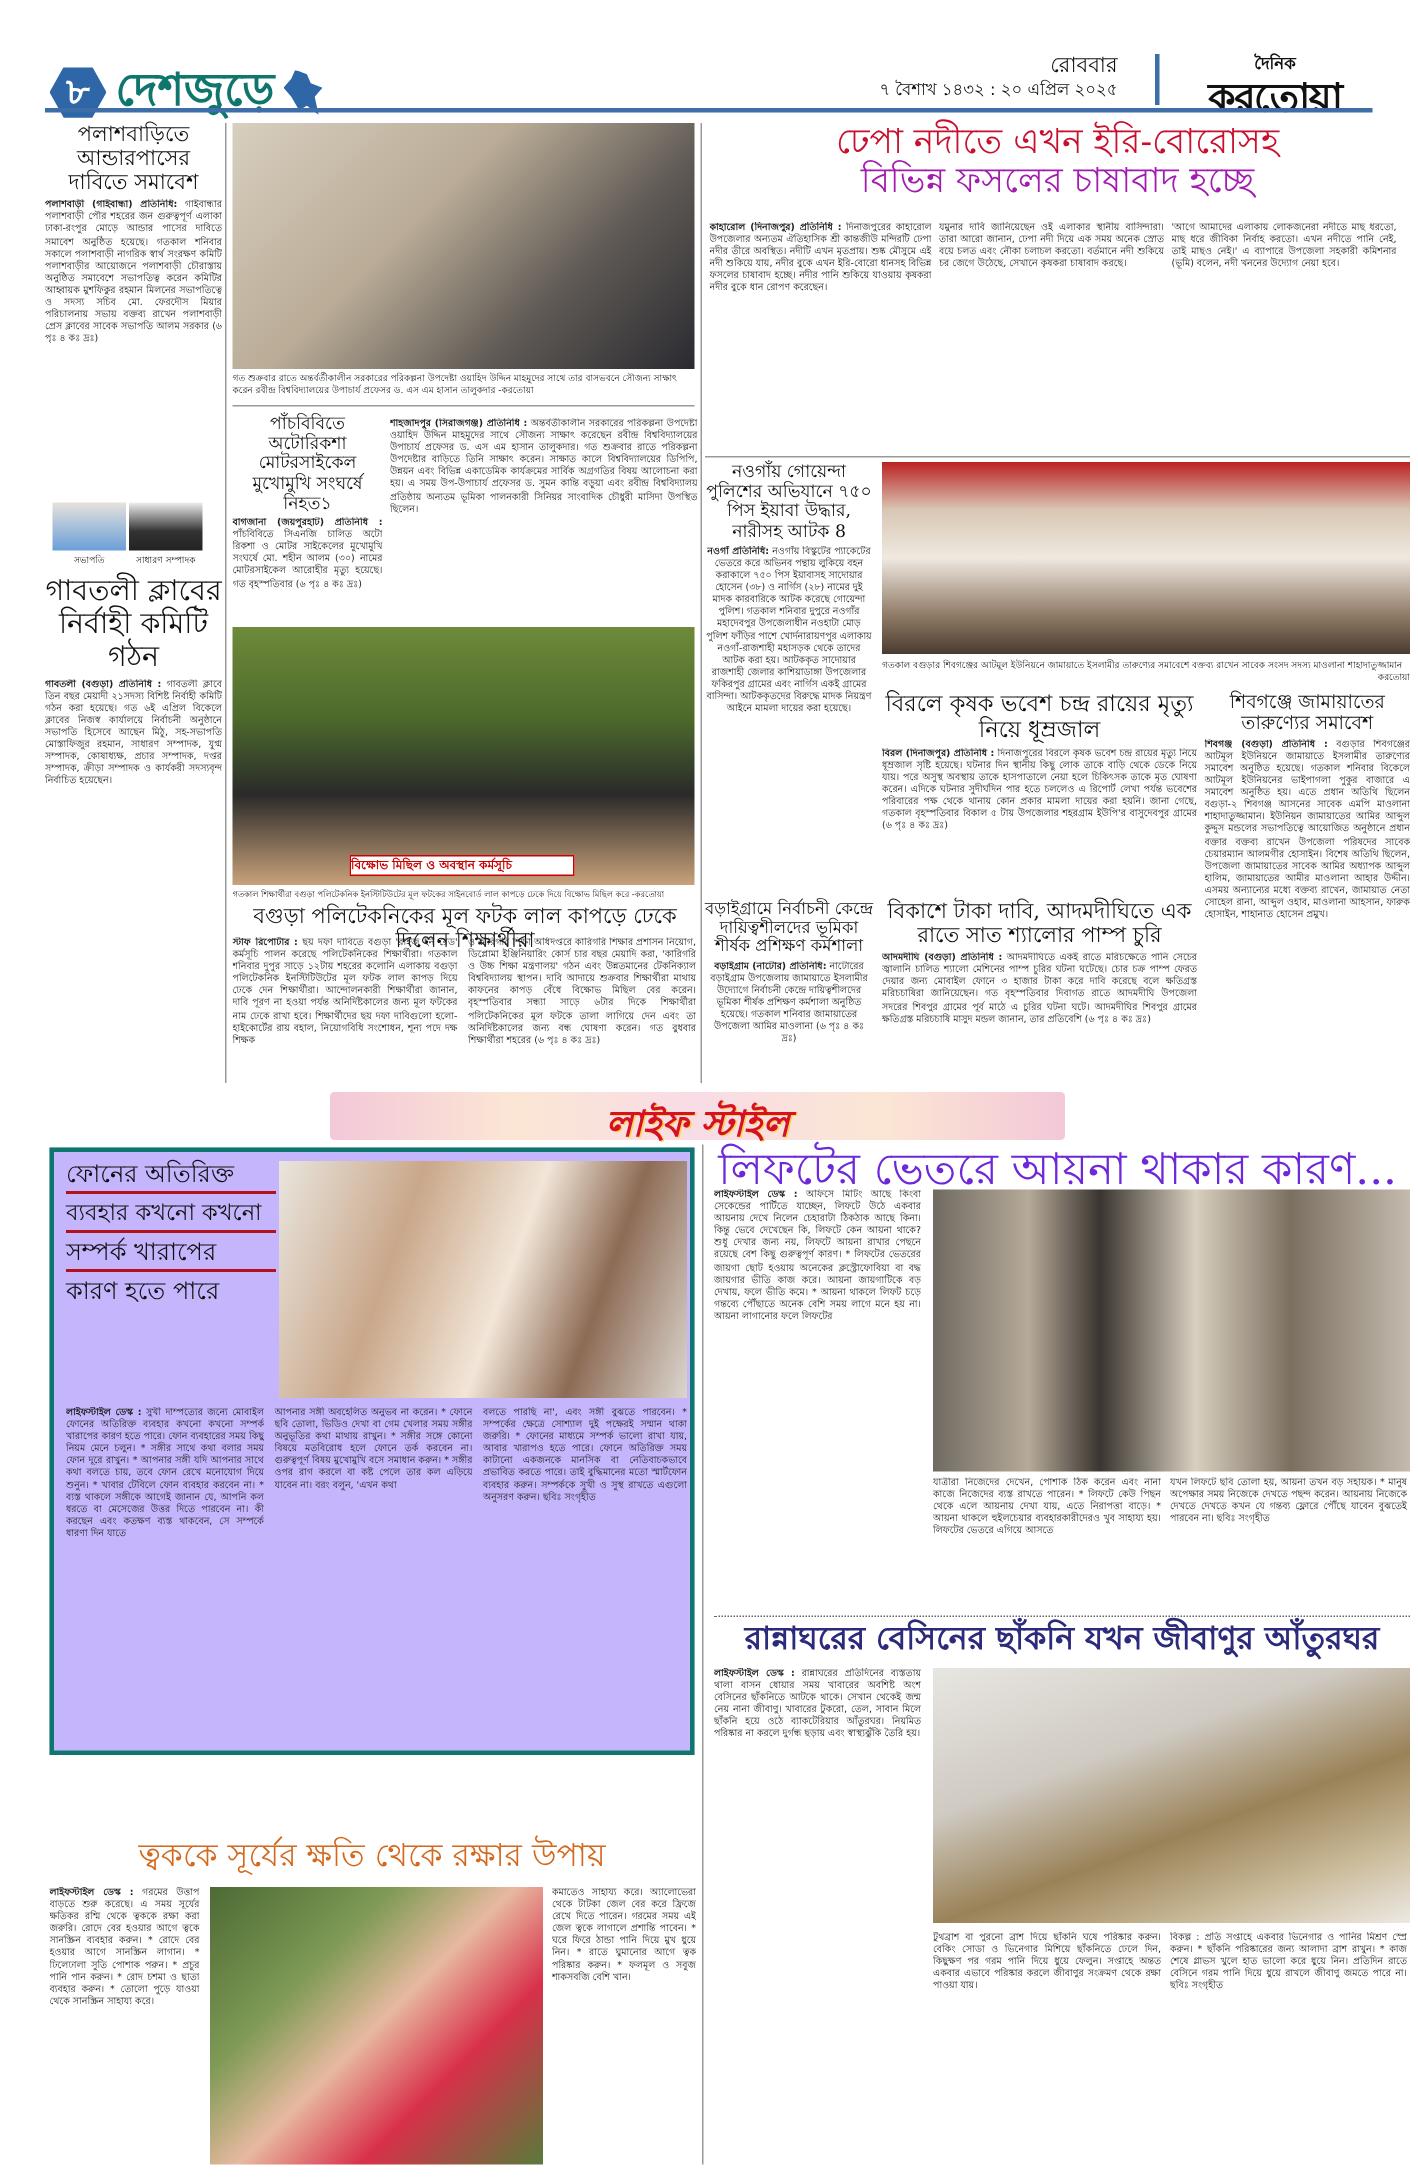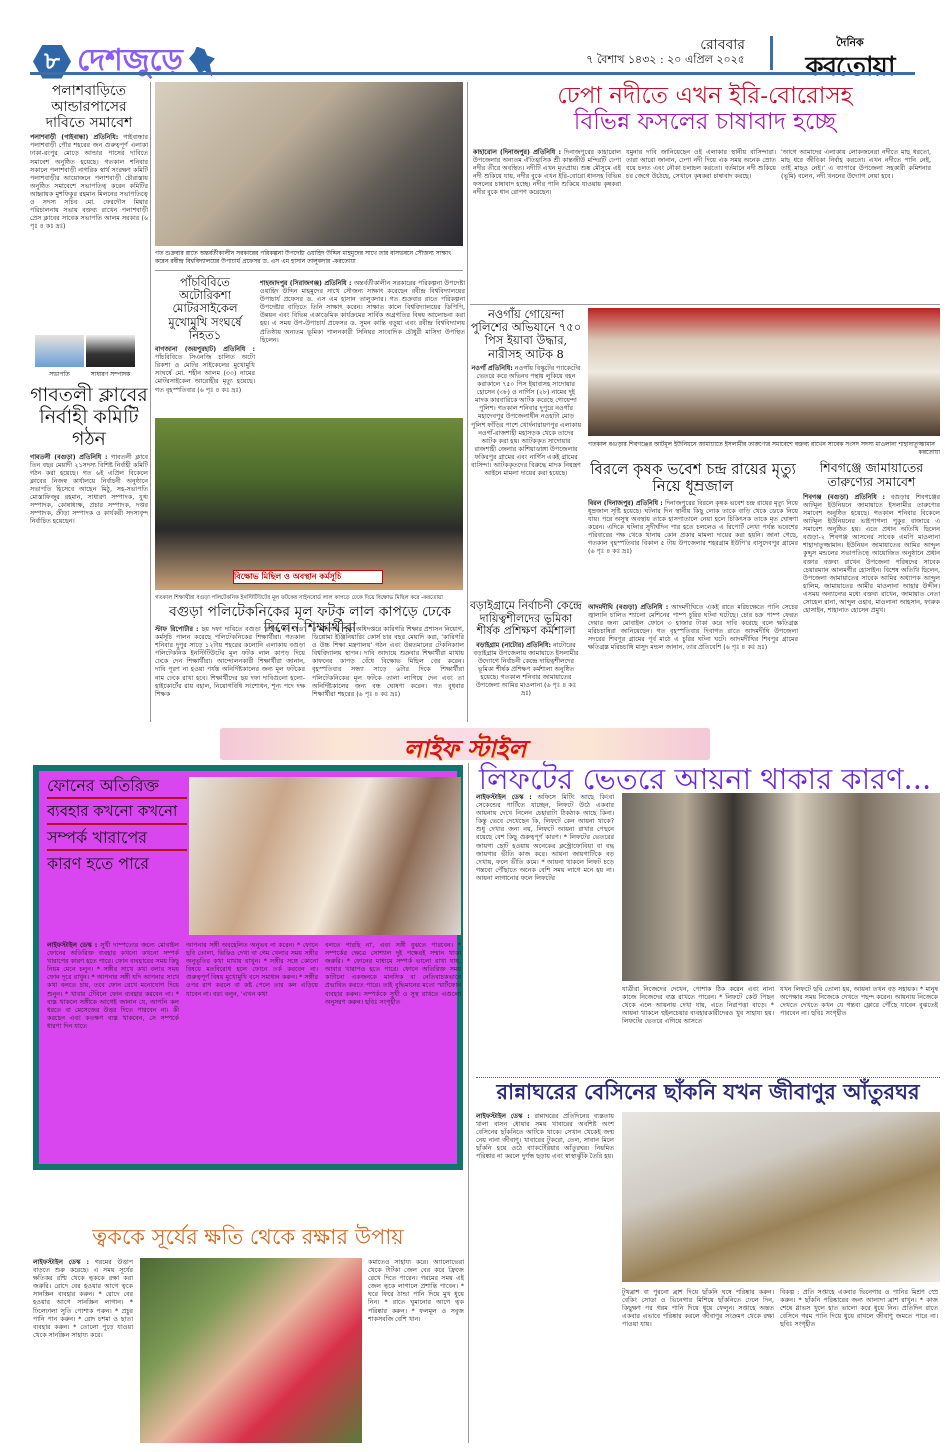--- a/index.html
+++ b/index.html
@@ -1,39 +1,39 @@
 <!DOCTYPE html>
 <html><head>
 <meta charset="utf-8">
 <style>
 *{box-sizing:border-box;margin:0;padding:0}
 body{width:945px;height:1452px;background:#fff;font-family:"DejaVu Sans",sans-serif;color:#111;position:relative;overflow:hidden}
 .abs{position:absolute}
 .masthead-rule{position:absolute;left:30px;top:72px;width:885px;height:3px;background:#3d6ea8}
 .page-logo{position:absolute;left:33px;top:36px;display:flex;align-items:center;gap:6px}
 .page-num{width:38px;height:34px;background:#2e66a8;color:#fff;font-weight:bold;font-size:24px;display:flex;align-items:center;justify-content:center;clip-path:polygon(25% 0,75% 0,100% 50%,75% 100%,25% 100%,0 50%)}
-.section-name{color:#8b5cf6;font-size:30px;font-weight:bold;font-family:"DejaVu Serif",serif}
+.section-name{color:#0f766e;font-size:30px;font-weight:bold;font-family:"DejaVu Serif",serif}
 .map-icon{width:26px;height:30px;background:#2e66a8;clip-path:polygon(30% 0,60% 10%,70% 30%,100% 40%,80% 60%,90% 100%,60% 80%,40% 90%,20% 60%,0 40%,20% 20%)}
 .date-block{position:absolute;right:200px;top:36px;text-align:right;font-size:11px;line-height:16px}
 .date-block .day{font-size:14px}
 .brand-divider{position:absolute;left:770px;top:36px;width:3px;height:34px;background:#3d6ea8}
 .brand{position:absolute;left:780px;top:34px;width:140px;text-align:center}
 .brand .small{font-size:11px;font-weight:bold}
 .brand .big{font-size:26px;font-weight:900;letter-spacing:-1px;line-height:26px}
 .col-rule{position:absolute;background:#999;width:1px}
 .hr{position:absolute;background:#999;height:1px}
 .headline{font-family:"DejaVu Serif",serif;text-align:center;line-height:1.15}
 .body-text{font-size:6.3px;line-height:8.1px;color:#222;text-align:justify;overflow:hidden}
 .body-text b{font-weight:bold}
 .photo{position:absolute;overflow:hidden}
 .caption{position:absolute;font-size:6px;line-height:8px;color:#222}
 .jump{font-size:6.3px}
 .band{position:absolute;left:220px;top:728px;width:490px;height:32px;background:linear-gradient(90deg,#f3c8d8,#fbe6d4,#f8dce6,#fbe6d4,#f3c8d8);border-radius:3px}
 .band-title{position:absolute;left:0;right:0;top:2px;text-align:center;color:#d4102a;font-size:24px;font-weight:bold;font-family:"DejaVu Serif",serif;font-style:italic;text-shadow:1px 1px 0 #ffd34d}
-.feature-box{position:absolute;left:33px;top:765px;width:430px;height:405px;background:#d946ef;border:6px solid #0f766e}
+.feature-box{position:absolute;left:33px;top:765px;width:430px;height:405px;background:#c4b5fd;border:3px solid #0f766e}
 .redline{height:2px;background:#b3121a;margin:2px 0 4px}
 </style>
 </head>
 <body>
 
 <div class="page-logo">
   <div class="page-num">৮</div>
   <div class="section-name">দেশজুড়ে</div>
   <div class="map-icon"></div>
 </div>
@@ -162,20 +162,21 @@
 <div class="abs" style="left:470px;top:600px;width:112px">
   <div class="headline" style="font-size:11px">বড়াইগ্রামে নির্বাচনী কেন্দ্রে দায়িত্বশীলদের ভূমিকা শীর্ষক প্রশিক্ষণ কর্মশালা</div>
   <div class="body-text" style="margin-top:3px;height:68px;text-align:center">
     <b>বড়াইগ্রাম (নাটোর) প্রতিনিধি:</b>
     <span>নাটোরের বড়াইগ্রাম উপজেলায় জামায়াতে ইসলামীর উদ্যোগে নির্বাচনী কেন্দ্রে দায়িত্বশীলদের ভূমিকা শীর্ষক প্রশিক্ষণ কর্মশালা অনুষ্ঠিত হয়েছে। গতকাল শনিবার জামায়াতের উপজেলা আমির মাওলানা</span>
     <span class="jump">(৬ পৃঃ ৪ কঃ দ্রঃ)</span>
   </div>
 </div>
 
 <div class="abs" style="left:588px;top:600px;width:210px">
+  <div class="headline" style="font-size:14px">বিকাশে টাকা দাবি, আদমদীঘিতে এক রাতে সাত শ্যালোর পাম্প চুরি</div>
   <div class="body-text" style="margin-top:3px;height:82px">
     <b>আদমদীঘি (বগুড়া) প্রতিনিধি :</b>
     <span>আদমদীঘিতে একই রাতে মরিচক্ষেতে পানি সেচের জ্বালানি চালিত শ্যালো মেশিনের পাম্প চুরির ঘটনা ঘটেছে। চোর চক্র পাম্প ফেরত দেয়ার জন্য মোবাইল ফোনে ৩ হাজার টাকা করে দাবি করেছে বলে ক্ষতিগ্রস্ত মরিচচাষিরা জানিয়েছেন। গত বৃহস্পতিবার দিবাগত রাতে আদমদীঘি উপজেলা সদরের শিবপুর গ্রামের পূর্ব মাঠে এ চুরির ঘটনা ঘটে। আদমদীঘির শিবপুর গ্রামের ক্ষতিগ্রস্ত মরিচচাষি মাসুদ মন্ডল জানান, তার প্রতিবেশি</span>
     <span class="jump">(৬ পৃঃ ৪ কঃ দ্রঃ)</span>
   </div>
 </div>
 
 <div class="band">
   <div class="band-title">লাইফ স্টাইল</div>
 </div>

